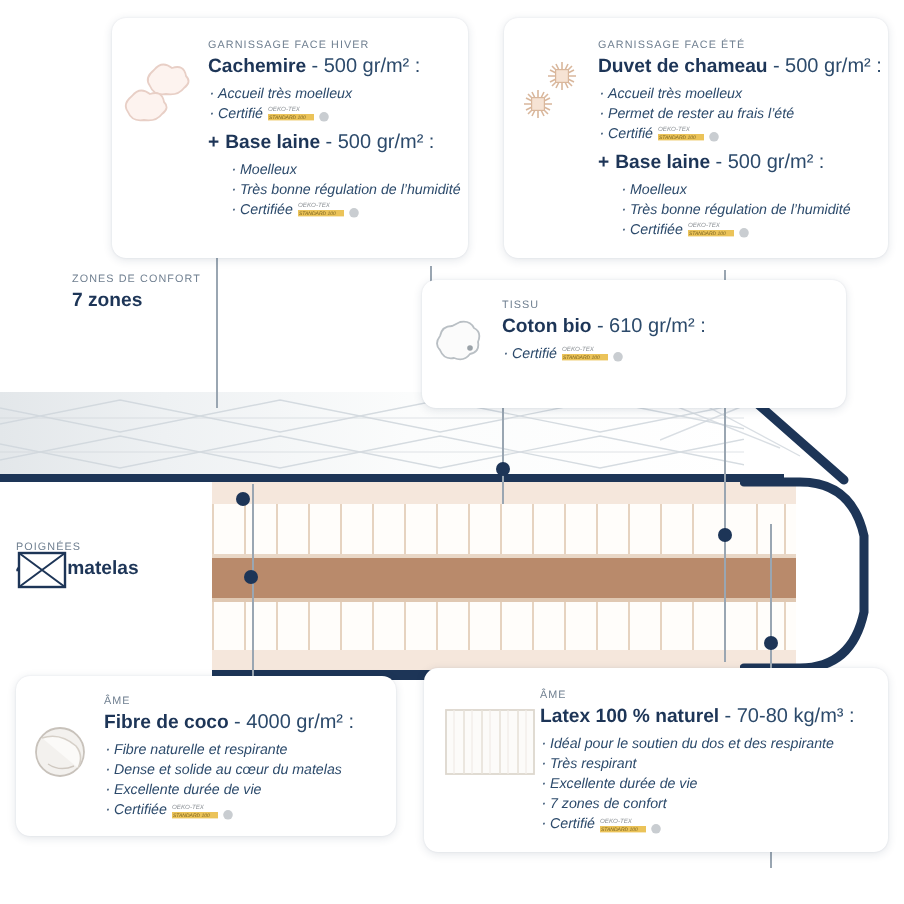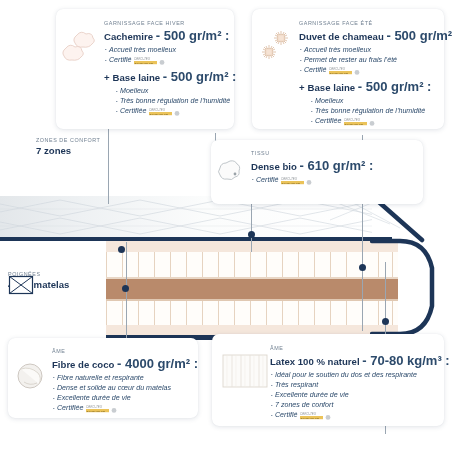--- a/index.html
+++ b/index.html
@@ -67,21 +67,21 @@
   .card-inner{position:relative;width:100%;height:100%;}
 
   .kicker{
     font-size:5.4px;letter-spacing:.55px;color:#6f7f90;text-transform:uppercase;
     line-height:1;margin:0 0 2.5px 0;font-weight:400;
   }
   .title{
     font-size:9.6px;font-weight:700;color:#1d3557;line-height:1.08;margin:0 0 2px 0;
     white-space:nowrap;
   }
-  .title .weight{font-weight:700;font-size:13px;color:#2c4a6b;}
+  .title .weight{font-weight:400;font-size:10px;color:#2c4a6b;}
   .plus{
     display:inline-block;color:#1d3557;font-weight:700;font-size:9.6px;
     margin-right:3px;
   }
   ul.bul{list-style:none;margin:0;padding:0;font-style:italic;}
   ul.bul li{
     font-size:7.1px;color:#2c4a6b;line-height:1.42;white-space:nowrap;
     position:relative;padding-left:5px;
   }
   ul.bul li:before{
@@ -334,21 +334,21 @@
 
   <div class="card" style="left:211px;top:140px;width:212px;height:64px;">
     <div class="card-inner">
       <svg class="ic" style="left:6px;top:18px;" width="26" height="26">
         <path d="M13,3 q5,-1 7,3 q4,2 2,7 q1,5 -4,6 q-3,4 -8,2 q-5,1 -7,-4 q-3,-3 0,-7 q1,-5 6,-5 Z" fill="#fbfbfb" stroke="#b9bfc4" stroke-width="0.9"></path>
         <circle cx="18" cy="16" r="1.4" fill="#9aa2a8"></circle>
       </svg>
       <div style="position:absolute;left:40px;top:11px;">
         <div class="kicker">TISSU</div>
         <div class="title">
-          <span>Dense bio</span>
+          <span>Coton bio</span>
           <span class="weight">- 610 gr/m² :</span>
         </div>
         <ul class="bul">
           <li><span>Certifié</span><svg class="oeko" viewBox="0 0 34 9">
                 <text x="0" y="3.6" font-size="3.1" fill="#8a8f94" font-family="Liberation Sans, sans-serif">OEKO-TEX</text>
                 <rect x="0" y="5" width="23" height="3.2" fill="#e8b93c" opacity=".85"></rect>
                 <text x="0.5" y="7.6" font-size="2.5" fill="#7a6320" font-family="Liberation Sans, sans-serif">STANDARD 100</text>
                 <circle cx="28" cy="6.4" r="2.4" fill="#c9cdd1"></circle>
               </svg></li>
         </ul>

